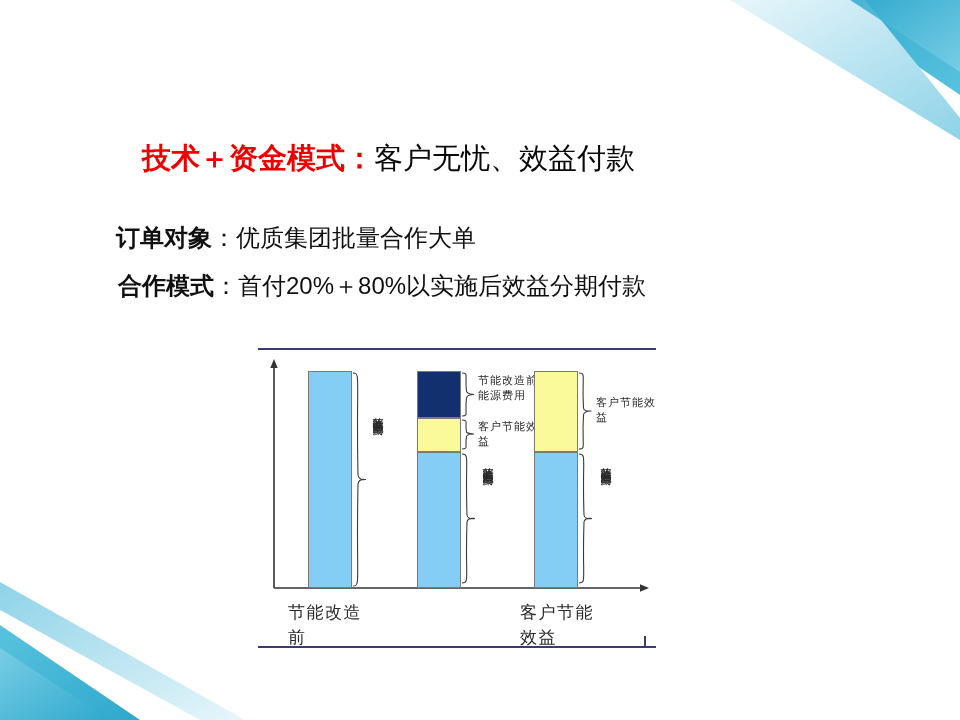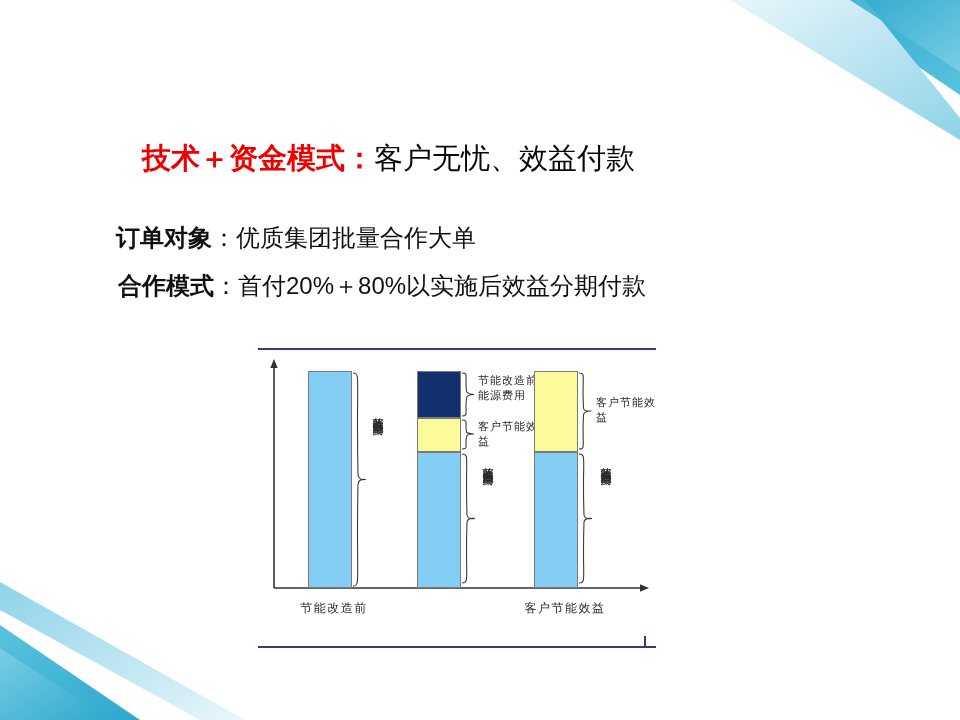--- a/index.html
+++ b/index.html
@@ -129,25 +129,25 @@
     position: absolute;
     font-family: "DejaVu Serif", "Liberation Serif", serif;
     font-size: 11px;
     line-height: 1.35;
     color: #2a2a2a;
     letter-spacing: 1px;
   }
   .catlabel {
     position: absolute;
     font-family: "DejaVu Serif", "Liberation Serif", serif;
-    font-size: 12px;
+    font-size: 17px;
     line-height: 1.45;
     color: #2a2a2a;
     letter-spacing: 1.5px;
-    text-align: center;
+    text-align: left;
   }
 </style>
 </head>
 <body>
 
 <div id="slide">
 
   <svg id="corner-tr" class="corner-svg" viewBox="0 0 260 150" preserveAspectRatio="none">
     <defs>
       <linearGradient id="gtr1" x1="0" y1="0" x2="1" y2="1">

